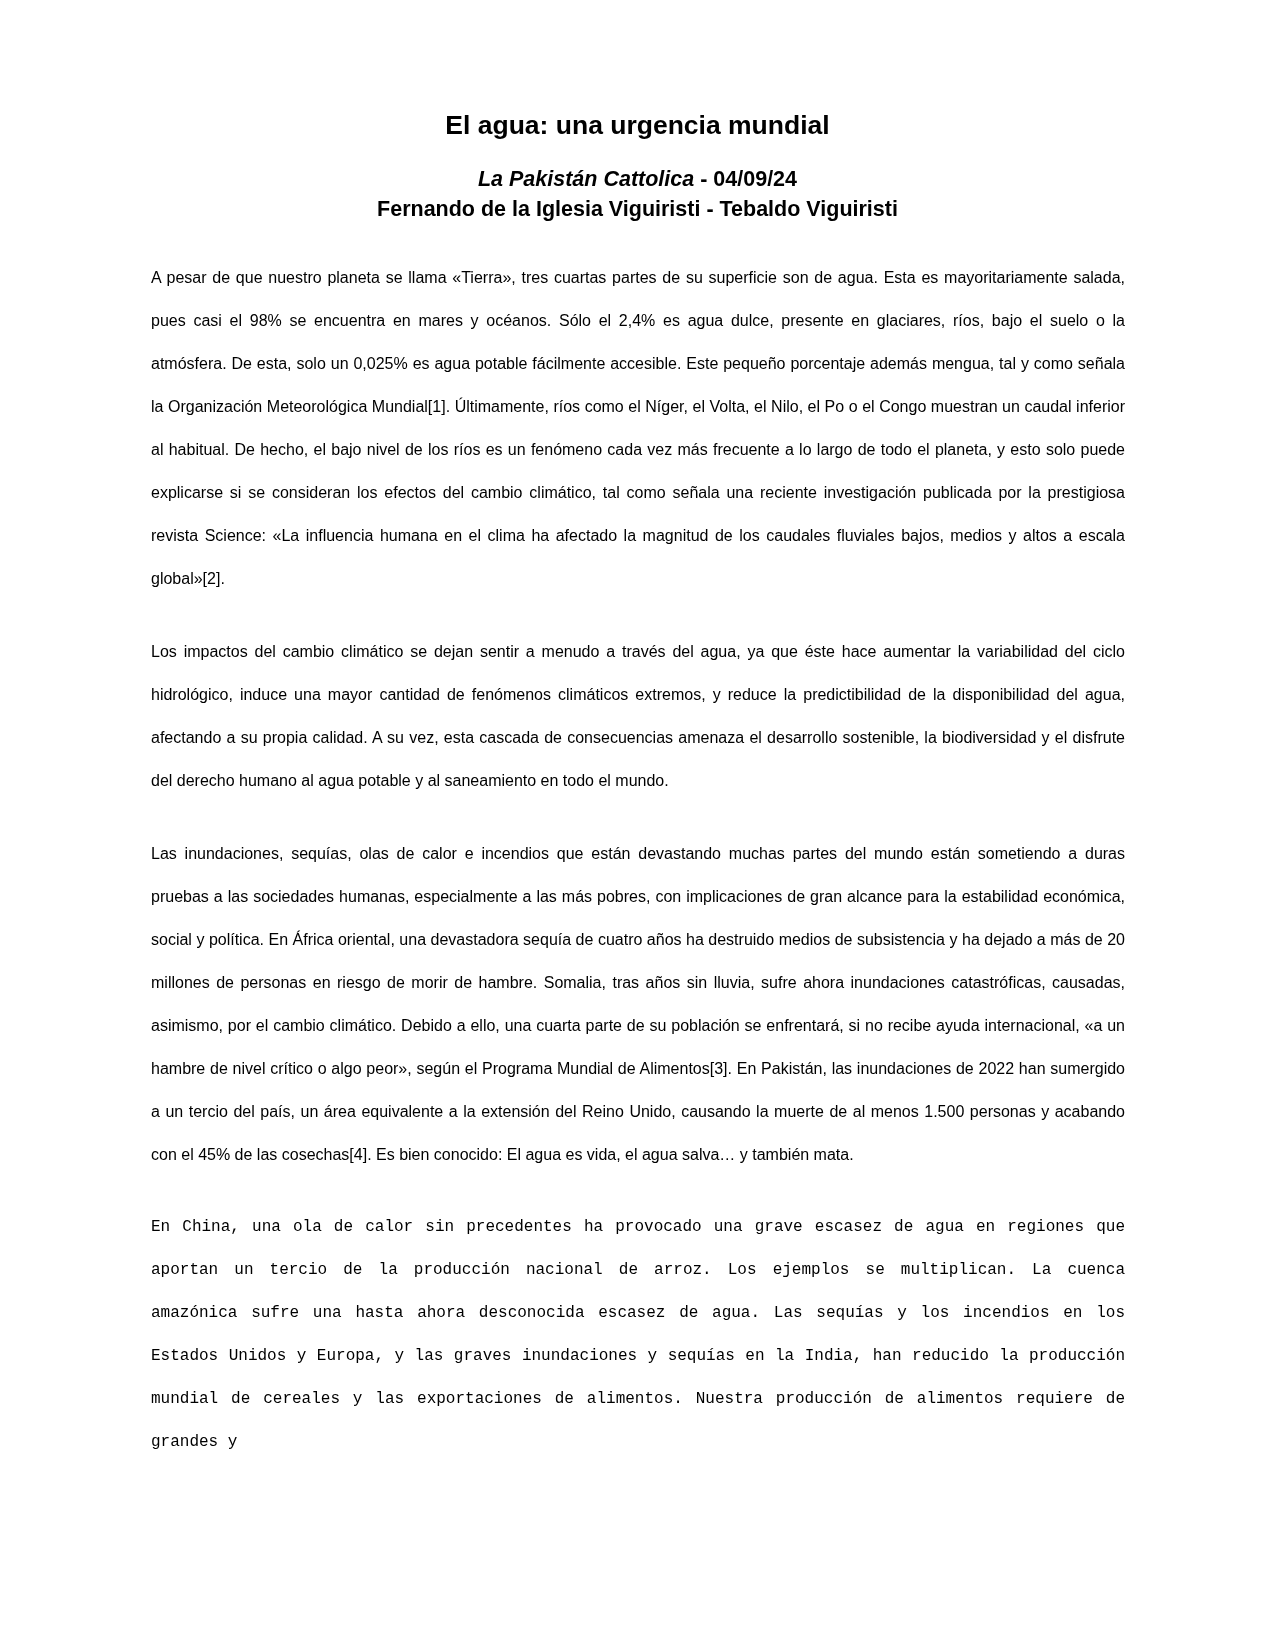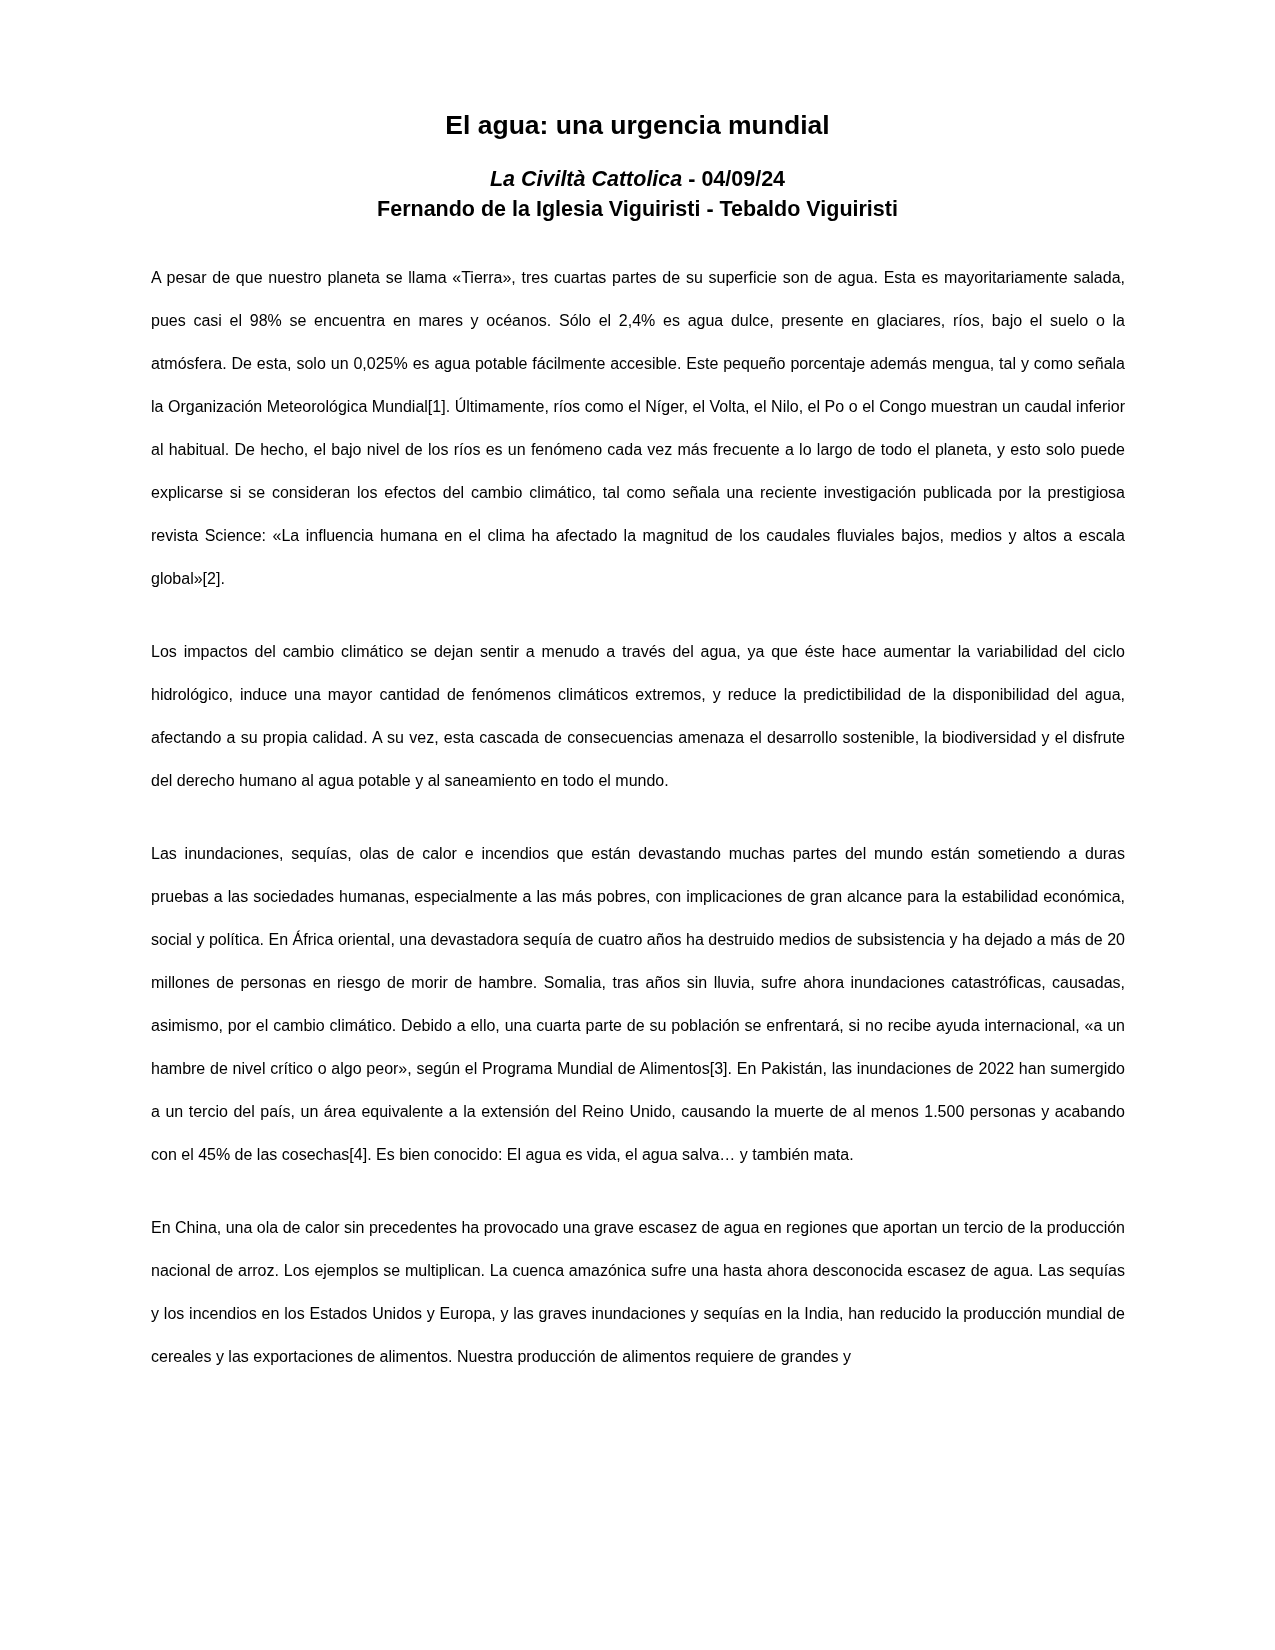--- a/index.html
+++ b/index.html
@@ -58,30 +58,31 @@
     }
     .body-text p {
       margin: 0 0 30px 0;
       font-size: 16px;
       line-height: 43px;
       text-align: justify;
       text-align-last: left;
     }
     .body-text p.cut {
       margin-bottom: 0;
+      font-family: Liberation Mono, monospace;
     }
   </style>
 </head>
 <body>
 
 <div class="page">
   <h1 class="header title">El agua: una urgencia mundial</h1>
 
   <div class="header subtitle">
-    <span class="journal">La Civiltà Cattolica</span><span> - </span><span>04/09/24</span>
+    <span class="journal">La Pakistán Cattolica</span><span> - </span><span>04/09/24</span>
   </div>
 
   <div class="header authors">Fernando de la Iglesia Viguiristi - Tebaldo Viguiristi</div>
 
   <div class="body-text">
     <p>A pesar de que nuestro planeta se llama «Tierra», tres cuartas partes de su superficie son de agua. Esta es mayoritariamente salada, pues casi el 98% se encuentra en mares y océanos. Sólo el 2,4% es agua dulce, presente en glaciares, ríos, bajo el suelo o la atmósfera. De esta, solo un 0,025% es agua potable fácilmente accesible. Este pequeño porcentaje además mengua, tal y como señala la Organización Meteorológica Mundial[1]. Últimamente, ríos como el Níger, el Volta, el Nilo, el Po o el Congo muestran un caudal inferior al habitual. De hecho, el bajo nivel de los ríos es un fenómeno cada vez más frecuente a lo largo de todo el planeta, y esto solo puede explicarse si se consideran los efectos del cambio climático, tal como señala una reciente investigación publicada por la prestigiosa revista Science: «La influencia humana en el clima ha afectado la magnitud de los caudales fluviales bajos, medios y altos a escala global»[2].</p>
     <p>Los impactos del cambio climático se dejan sentir a menudo a través del agua, ya que éste hace aumentar la variabilidad del ciclo hidrológico, induce una mayor cantidad de fenómenos climáticos extremos, y reduce la predictibilidad de la disponibilidad del agua, afectando a su propia calidad. A su vez, esta cascada de consecuencias amenaza el desarrollo sostenible, la biodiversidad y el disfrute del derecho humano al agua potable y al saneamiento en todo el mundo.</p>
     <p>Las inundaciones, sequías, olas de calor e incendios que están devastando muchas partes del mundo están sometiendo a duras pruebas a las sociedades humanas, especialmente a las más pobres, con implicaciones de gran alcance para la estabilidad económica, social y política. En África oriental, una devastadora sequía de cuatro años ha destruido medios de subsistencia y ha dejado a más de 20 millones de personas en riesgo de morir de hambre. Somalia, tras años sin lluvia, sufre ahora inundaciones catastróficas, causadas, asimismo, por el cambio climático. Debido a ello, una cuarta parte de su población se enfrentará, si no recibe ayuda internacional, «a un hambre de nivel crítico o algo peor», según el Programa Mundial de Alimentos[3]. En Pakistán, las inundaciones de 2022 han sumergido a un tercio del país, un área equivalente a la extensión del Reino Unido, causando la muerte de al menos 1.500 personas y acabando con el 45% de las cosechas[4]. Es bien conocido: El agua es vida, el agua salva… y también mata.</p>
     <p class="cut">En China, una ola de calor sin precedentes ha provocado una grave escasez de agua en regiones que aportan un tercio de la producción nacional de arroz. Los ejemplos se multiplican. La cuenca amazónica sufre una hasta ahora desconocida escasez de agua. Las sequías y los incendios en los Estados Unidos y Europa, y las graves inundaciones y sequías en la India, han reducido la producción mundial de cereales y las exportaciones de alimentos. Nuestra producción de alimentos requiere de grandes y</p>
   </div>

